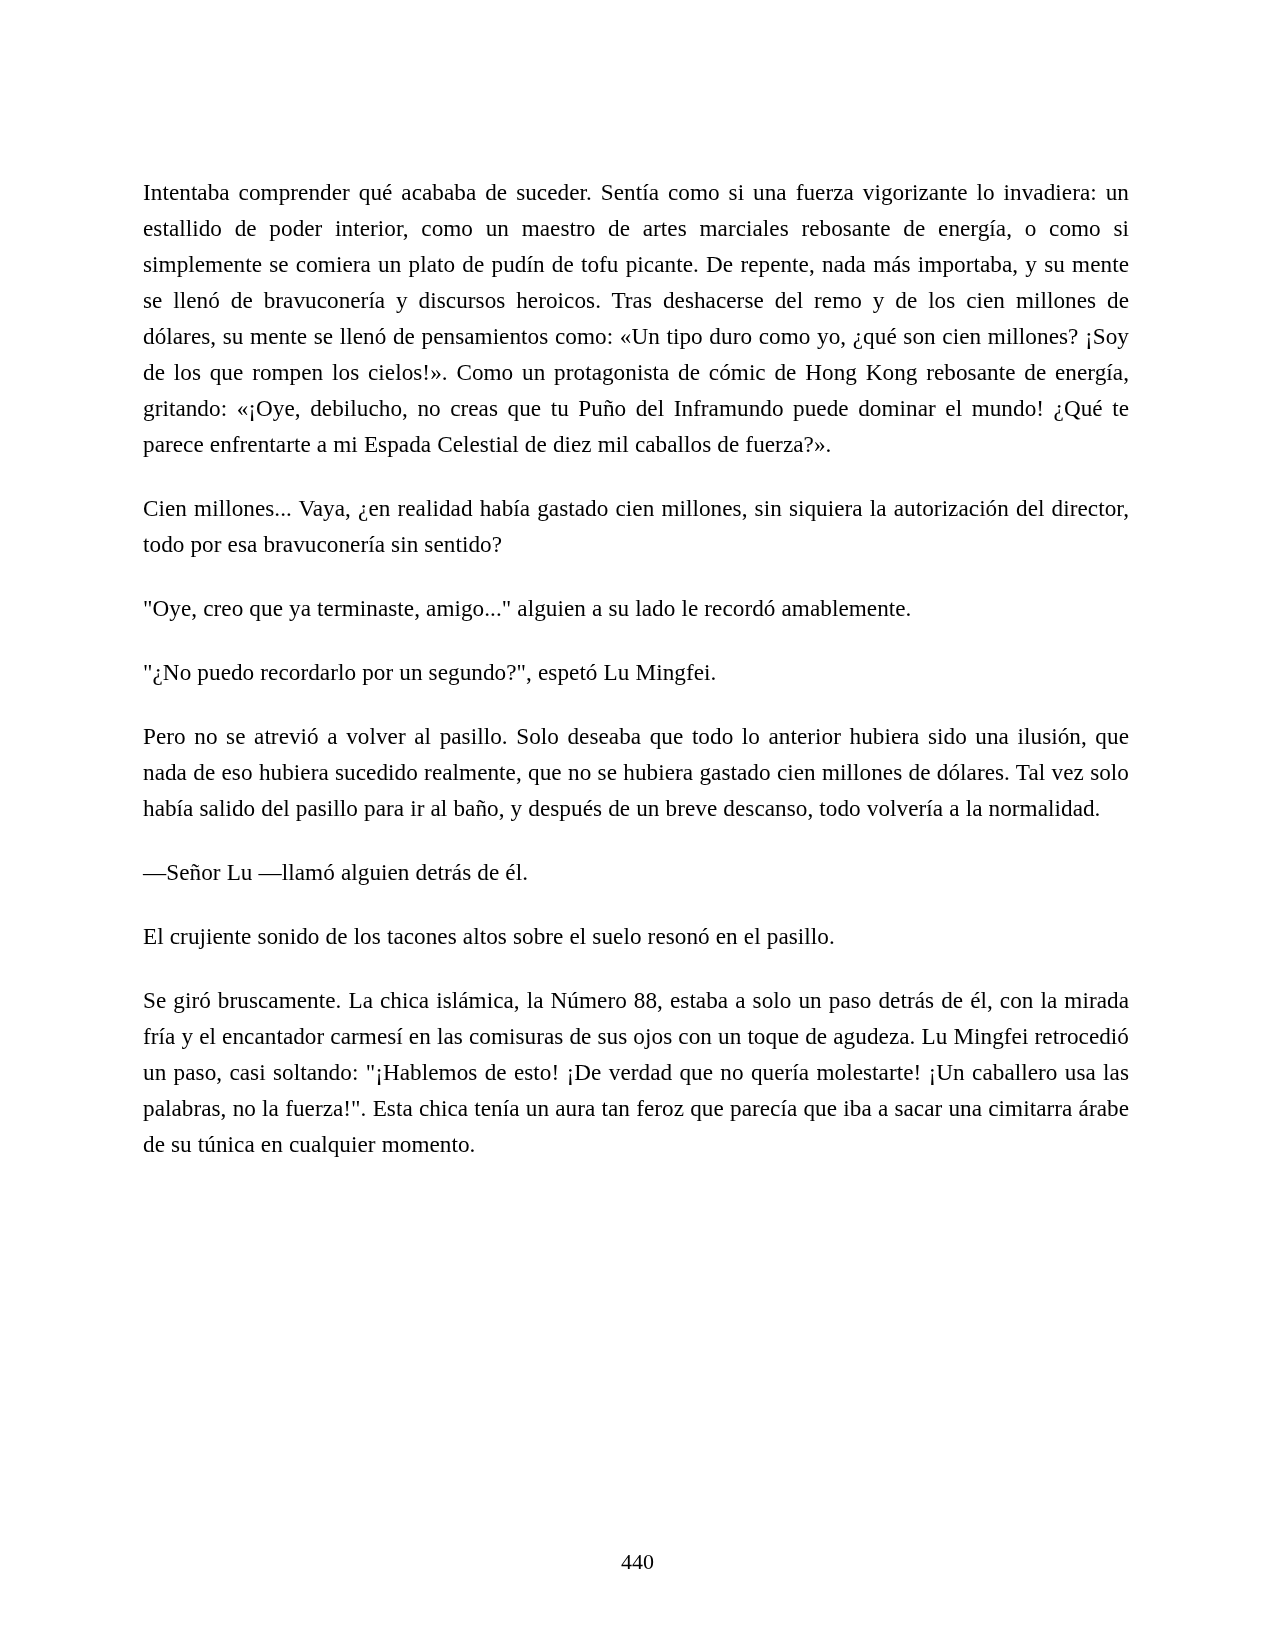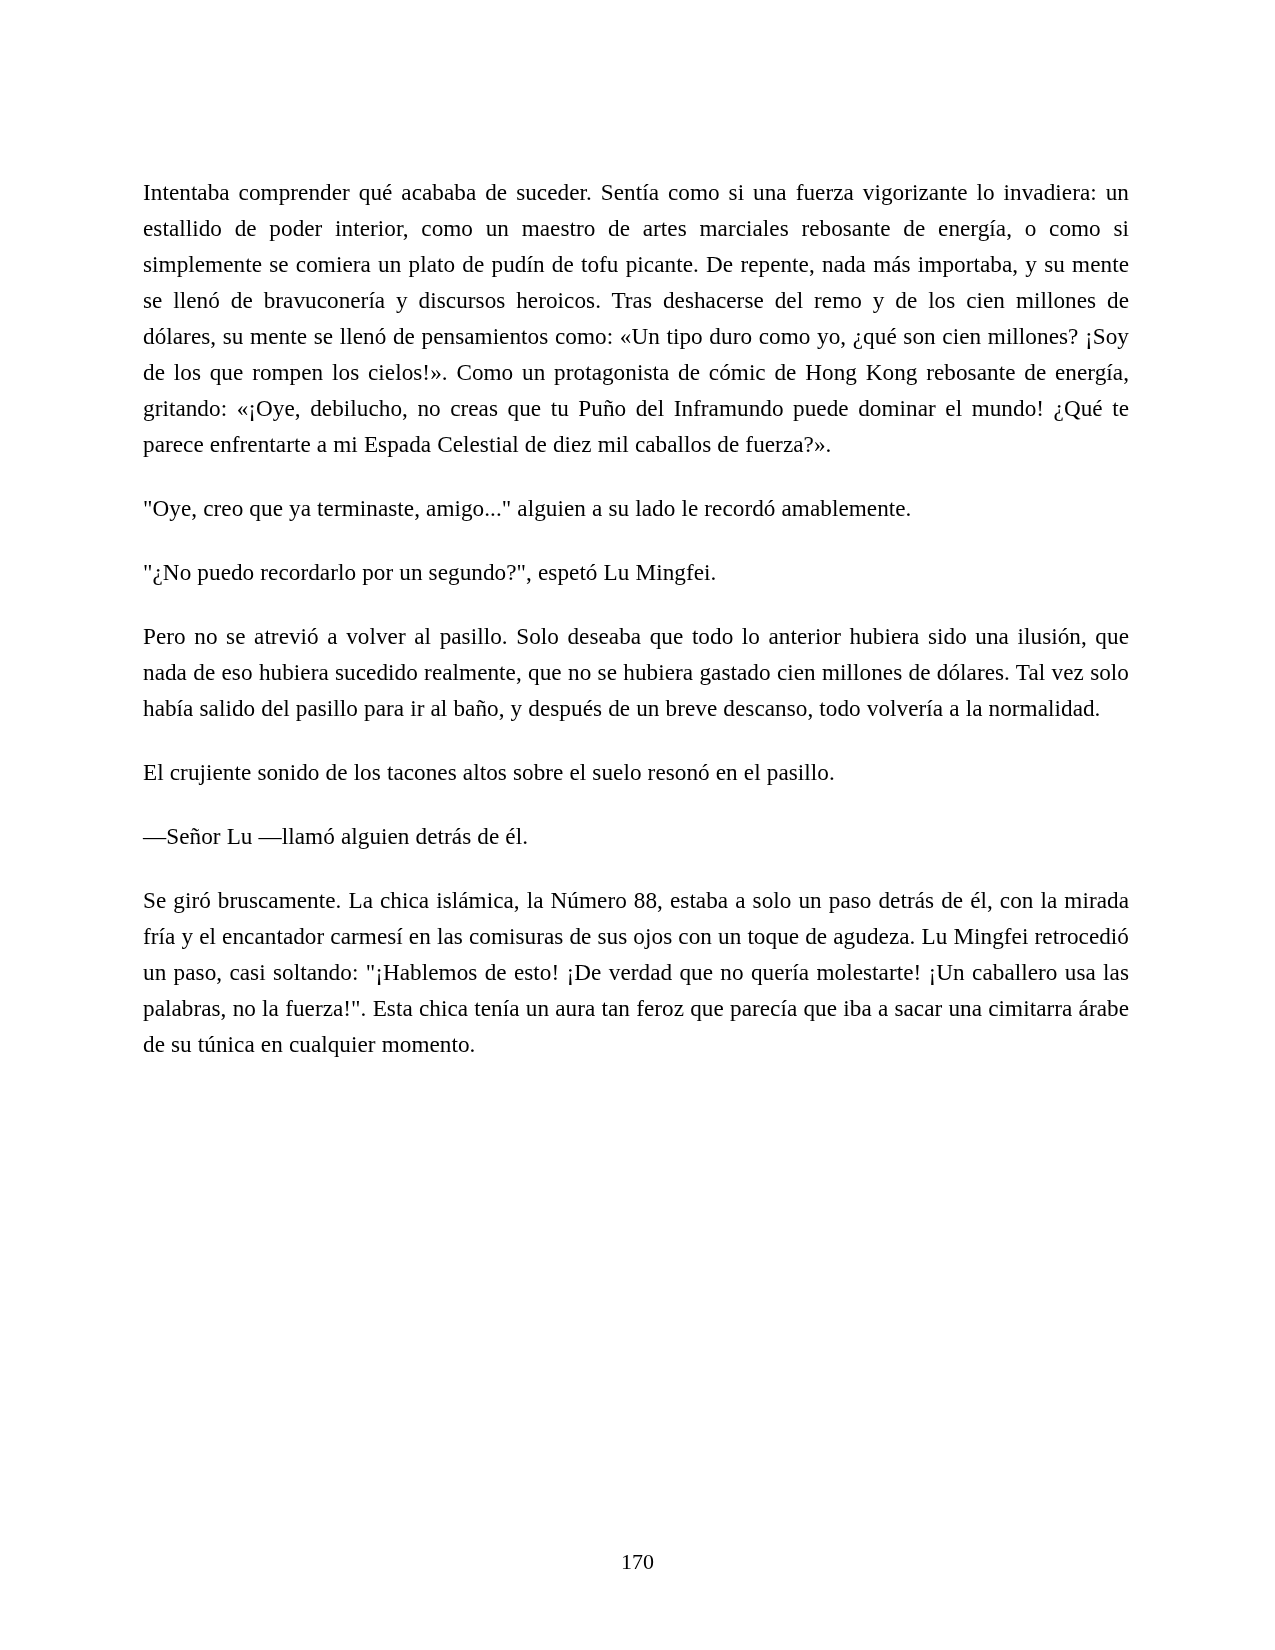--- a/index.html
+++ b/index.html
@@ -51,23 +51,24 @@
     font-family: "Liberation Serif", "DejaVu Serif", serif;
   }
 </style>
 </head>
 <body>
 
 <div class="page">
 
   <div class="text-block">
     <p class="para">Intentaba comprender qué acababa de suceder. Sentía como si una fuerza vigorizante lo invadiera: un estallido de poder interior, como un maestro de artes marciales rebosante de energía, o como si simplemente se comiera un plato de pudín de tofu picante. De repente, nada más importaba, y su mente se llenó de bravuconería y discursos heroicos. Tras deshacerse del remo y de los cien millones de dólares, su mente se llenó de pensamientos como: «Un tipo duro como yo, ¿qué son cien millones? ¡Soy de los que rompen los cielos!». Como un protagonista de cómic de Hong Kong rebosante de energía, gritando: «¡Oye, debilucho, no creas que tu Puño del Inframundo puede dominar el mundo! ¿Qué te parece enfrentarte a mi Espada Celestial de diez mil caballos de fuerza?».</p>
+    <p class="para">Cien millones... Vaya, ¿en realidad había gastado cien millones, sin siquiera la autorización del director, todo por esa bravuconería sin sentido?</p>
     <p class="para">"Oye, creo que ya terminaste, amigo..." alguien a su lado le recordó amablemente.</p>
     <p class="para">"¿No puedo recordarlo por un segundo?", espetó Lu Mingfei.</p>
     <p class="para">Pero no se atrevió a volver al pasillo. Solo deseaba que todo lo anterior hubiera sido una ilusión, que nada de eso hubiera sucedido realmente, que no se hubiera gastado cien millones de dólares. Tal vez solo había salido del pasillo para ir al baño, y después de un breve descanso, todo volvería a la normalidad.</p>
+    <p class="para">—Señor Lu —llamó alguien detrás de él.</p>
     <p class="para">El crujiente sonido de los tacones altos sobre el suelo resonó en el pasillo.</p>
-    <p class="para">—Señor Lu —llamó alguien detrás de él.</p>
     <p class="para">Se giró bruscamente. La chica islámica, la Número 88, estaba a solo un paso detrás de él, con la mirada fría y el encantador carmesí en las comisuras de sus ojos con un toque de agudeza. Lu Mingfei retrocedió un paso, casi soltando: "¡Hablemos de esto! ¡De verdad que no quería molestarte! ¡Un caballero usa las palabras, no la fuerza!". Esta chica tenía un aura tan feroz que parecía que iba a sacar una cimitarra árabe de su túnica en cualquier momento.</p>
   </div>
 
-  <div class="page-number">170</div>
+  <div class="page-number">440</div>
 
 </div>
 
 </body></html>

